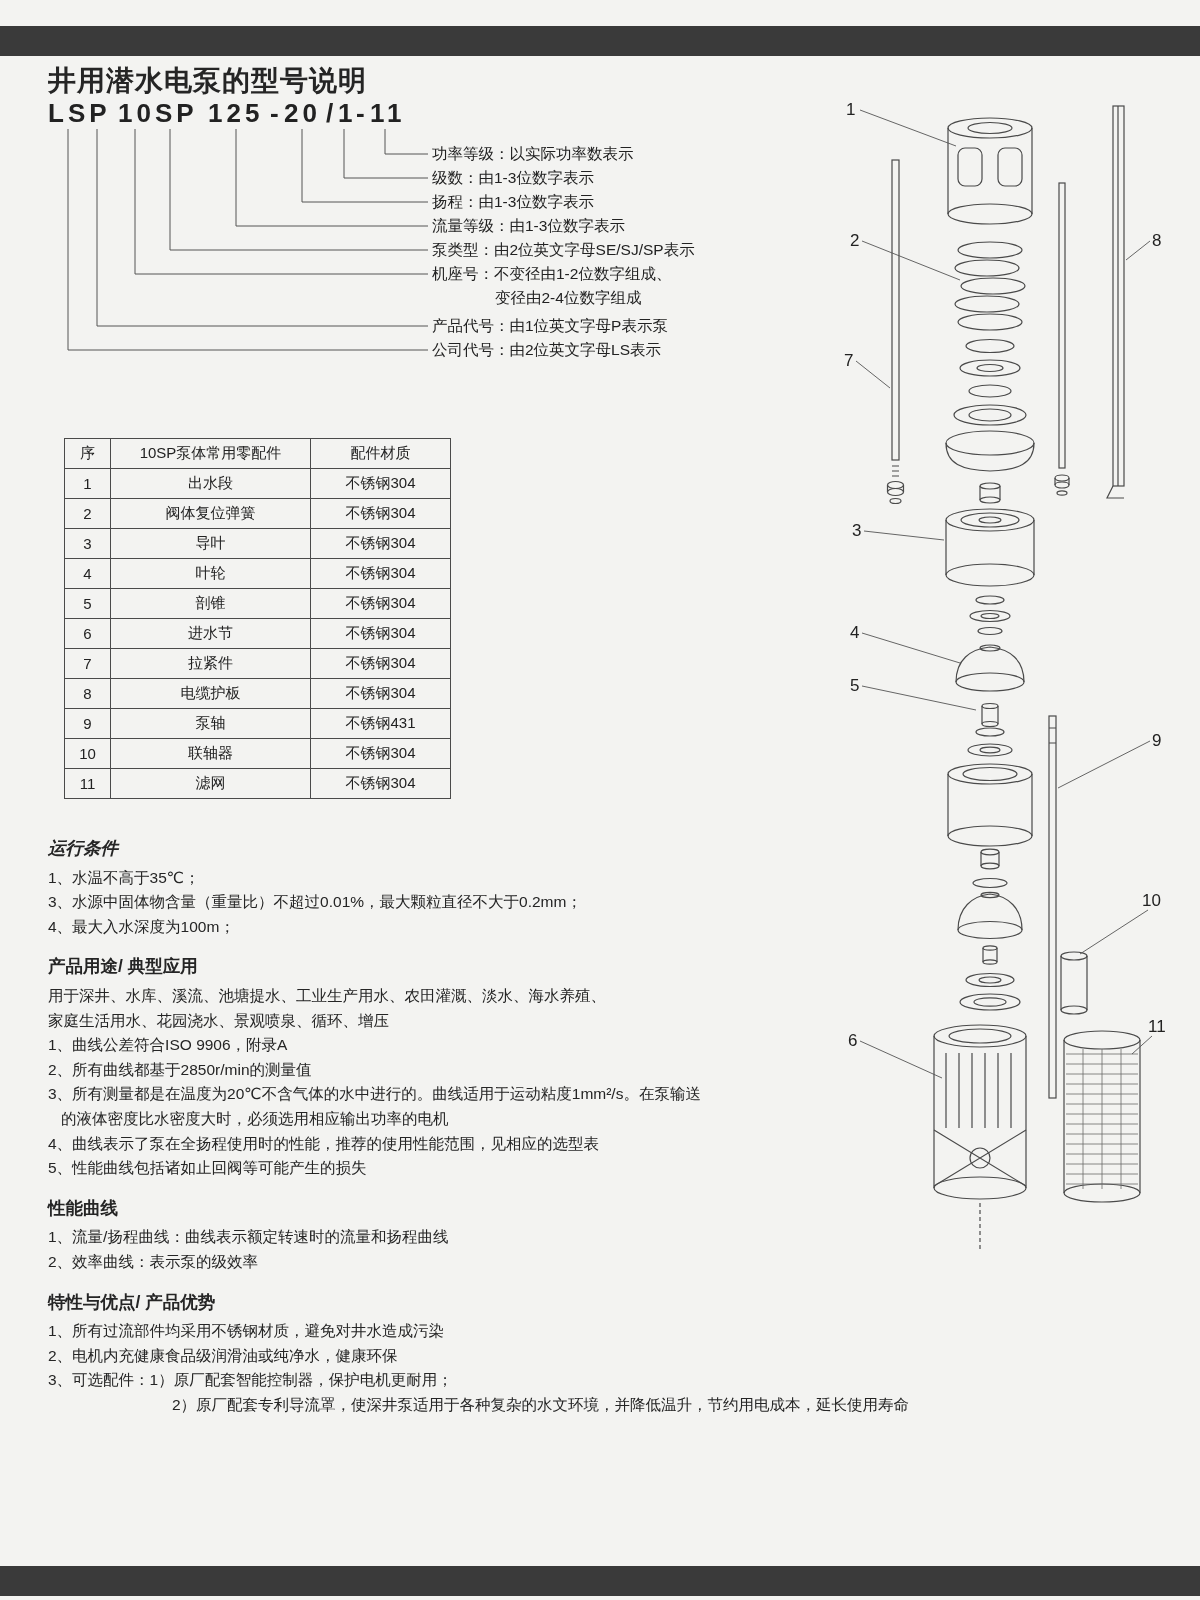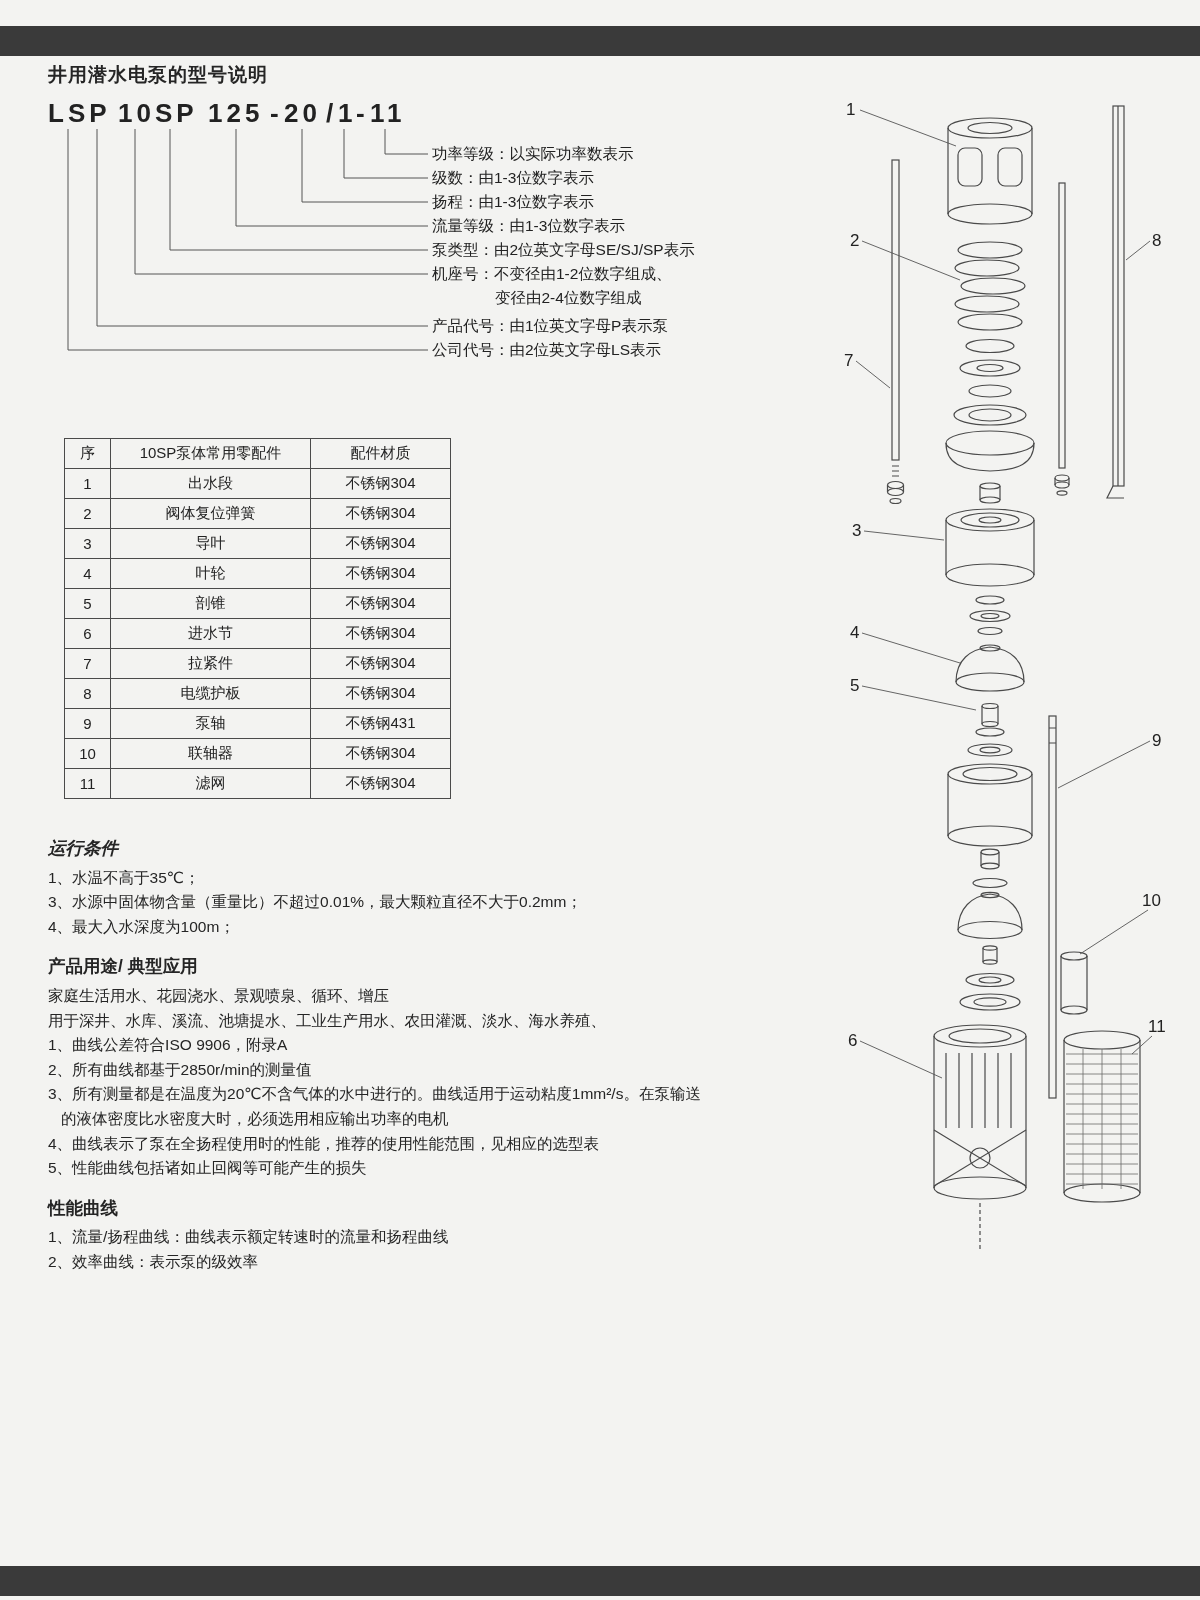--- a/index.html
+++ b/index.html
@@ -4,21 +4,21 @@
 <style>
   html,body { margin:0; padding:0; background:#e9e9e7; }
   .page {
     position:relative; width:1200px; height:1600px; margin:0 auto;
     background:#f3f3f1; color:#252525; overflow:hidden;
     font-family:"Liberation Sans","DejaVu Sans",sans-serif;
   }
   .bar { position:absolute; left:0; width:1200px; height:30px; background:#3a3a3a; }
   .bar.top { top:26px; }
   .bar.bottom { top:1566px; }
-  .page-title { position:absolute; left:48px; top:62px; font-size:19px; font-weight:bold; letter-spacing:1px; }
+  .page-title { position:absolute; left:48px; top:62px; font-size:28px; font-weight:bold; letter-spacing:1px; }
   .model-svg { position:absolute; left:40px; top:96px; }
   .model-svg text { fill:#222; }
   .code-seg { font-size:26px; font-weight:bold; letter-spacing:4px; }
   .model-label { font-size:15.5px; }
   .parts-table { position:absolute; left:64px; top:438px; border-collapse:collapse; font-size:15px; color:#222; }
   .parts-table th, .parts-table td {
     border:1px solid #4a4a4a; text-align:center; height:29px; padding:0 12px; font-weight:normal;
   }
   .col-idx  { width:46px; }
   .col-name { width:200px; }
@@ -341,35 +341,42 @@
 
     <div class="section">
       <div class="sec-heading">运行条件</div>
       <div class="sec-line">1、水温不高于35℃；</div>
       <div class="sec-line">3、水源中固体物含量（重量比）不超过0.01%，最大颗粒直径不大于0.2mm；</div>
       <div class="sec-line">4、最大入水深度为100m；</div>
     </div>
 
     <div class="section">
       <div class="sec-heading">产品用途/ 典型应用</div>
+      <div class="sec-line">用于深井、水库、溪流、池塘提水、工业生产用水、农田灌溉、淡水、海水养殖、</div>
       <div class="sec-line">家庭生活用水、花园浇水、景观喷泉、循环、增压</div>
-      <div class="sec-line">用于深井、水库、溪流、池塘提水、工业生产用水、农田灌溉、淡水、海水养殖、</div>
     </div>
 
     <div class="section">
       <div class="sec-line">1、曲线公差符合ISO 9906，附录A</div>
       <div class="sec-line">2、所有曲线都基于2850r/min的测量值</div>
       <div class="sec-line">3、所有测量都是在温度为20℃不含气体的水中进行的。曲线适用于运动粘度1mm²/s。在泵输送</div>
       <div class="sec-line cont">的液体密度比水密度大时，必须选用相应输出功率的电机</div>
       <div class="sec-line">4、曲线表示了泵在全扬程使用时的性能，推荐的使用性能范围，见相应的选型表</div>
       <div class="sec-line">5、性能曲线包括诸如止回阀等可能产生的损失</div>
     </div>
 
     <div class="section">
       <div class="sec-heading">性能曲线</div>
       <div class="sec-line">1、流量/扬程曲线：曲线表示额定转速时的流量和扬程曲线</div>
       <div class="sec-line">2、效率曲线：表示泵的级效率</div>
     </div>
 
+    <div class="section">
+      <div class="sec-heading">特性与优点/ 产品优势</div>
+      <div class="sec-line">1、所有过流部件均采用不锈钢材质，避免对井水造成污染</div>
+      <div class="sec-line">2、电机内充健康食品级润滑油或纯净水，健康环保</div>
+      <div class="sec-line">3、可选配件：1）原厂配套智能控制器，保护电机更耐用；</div>
+      <div class="sec-line cont2">2）原厂配套专利导流罩，使深井泵适用于各种复杂的水文环境，并降低温升，节约用电成本，延长使用寿命</div>
+    </div>
 
   </div>
 
 </div>
 
 </body></html>

